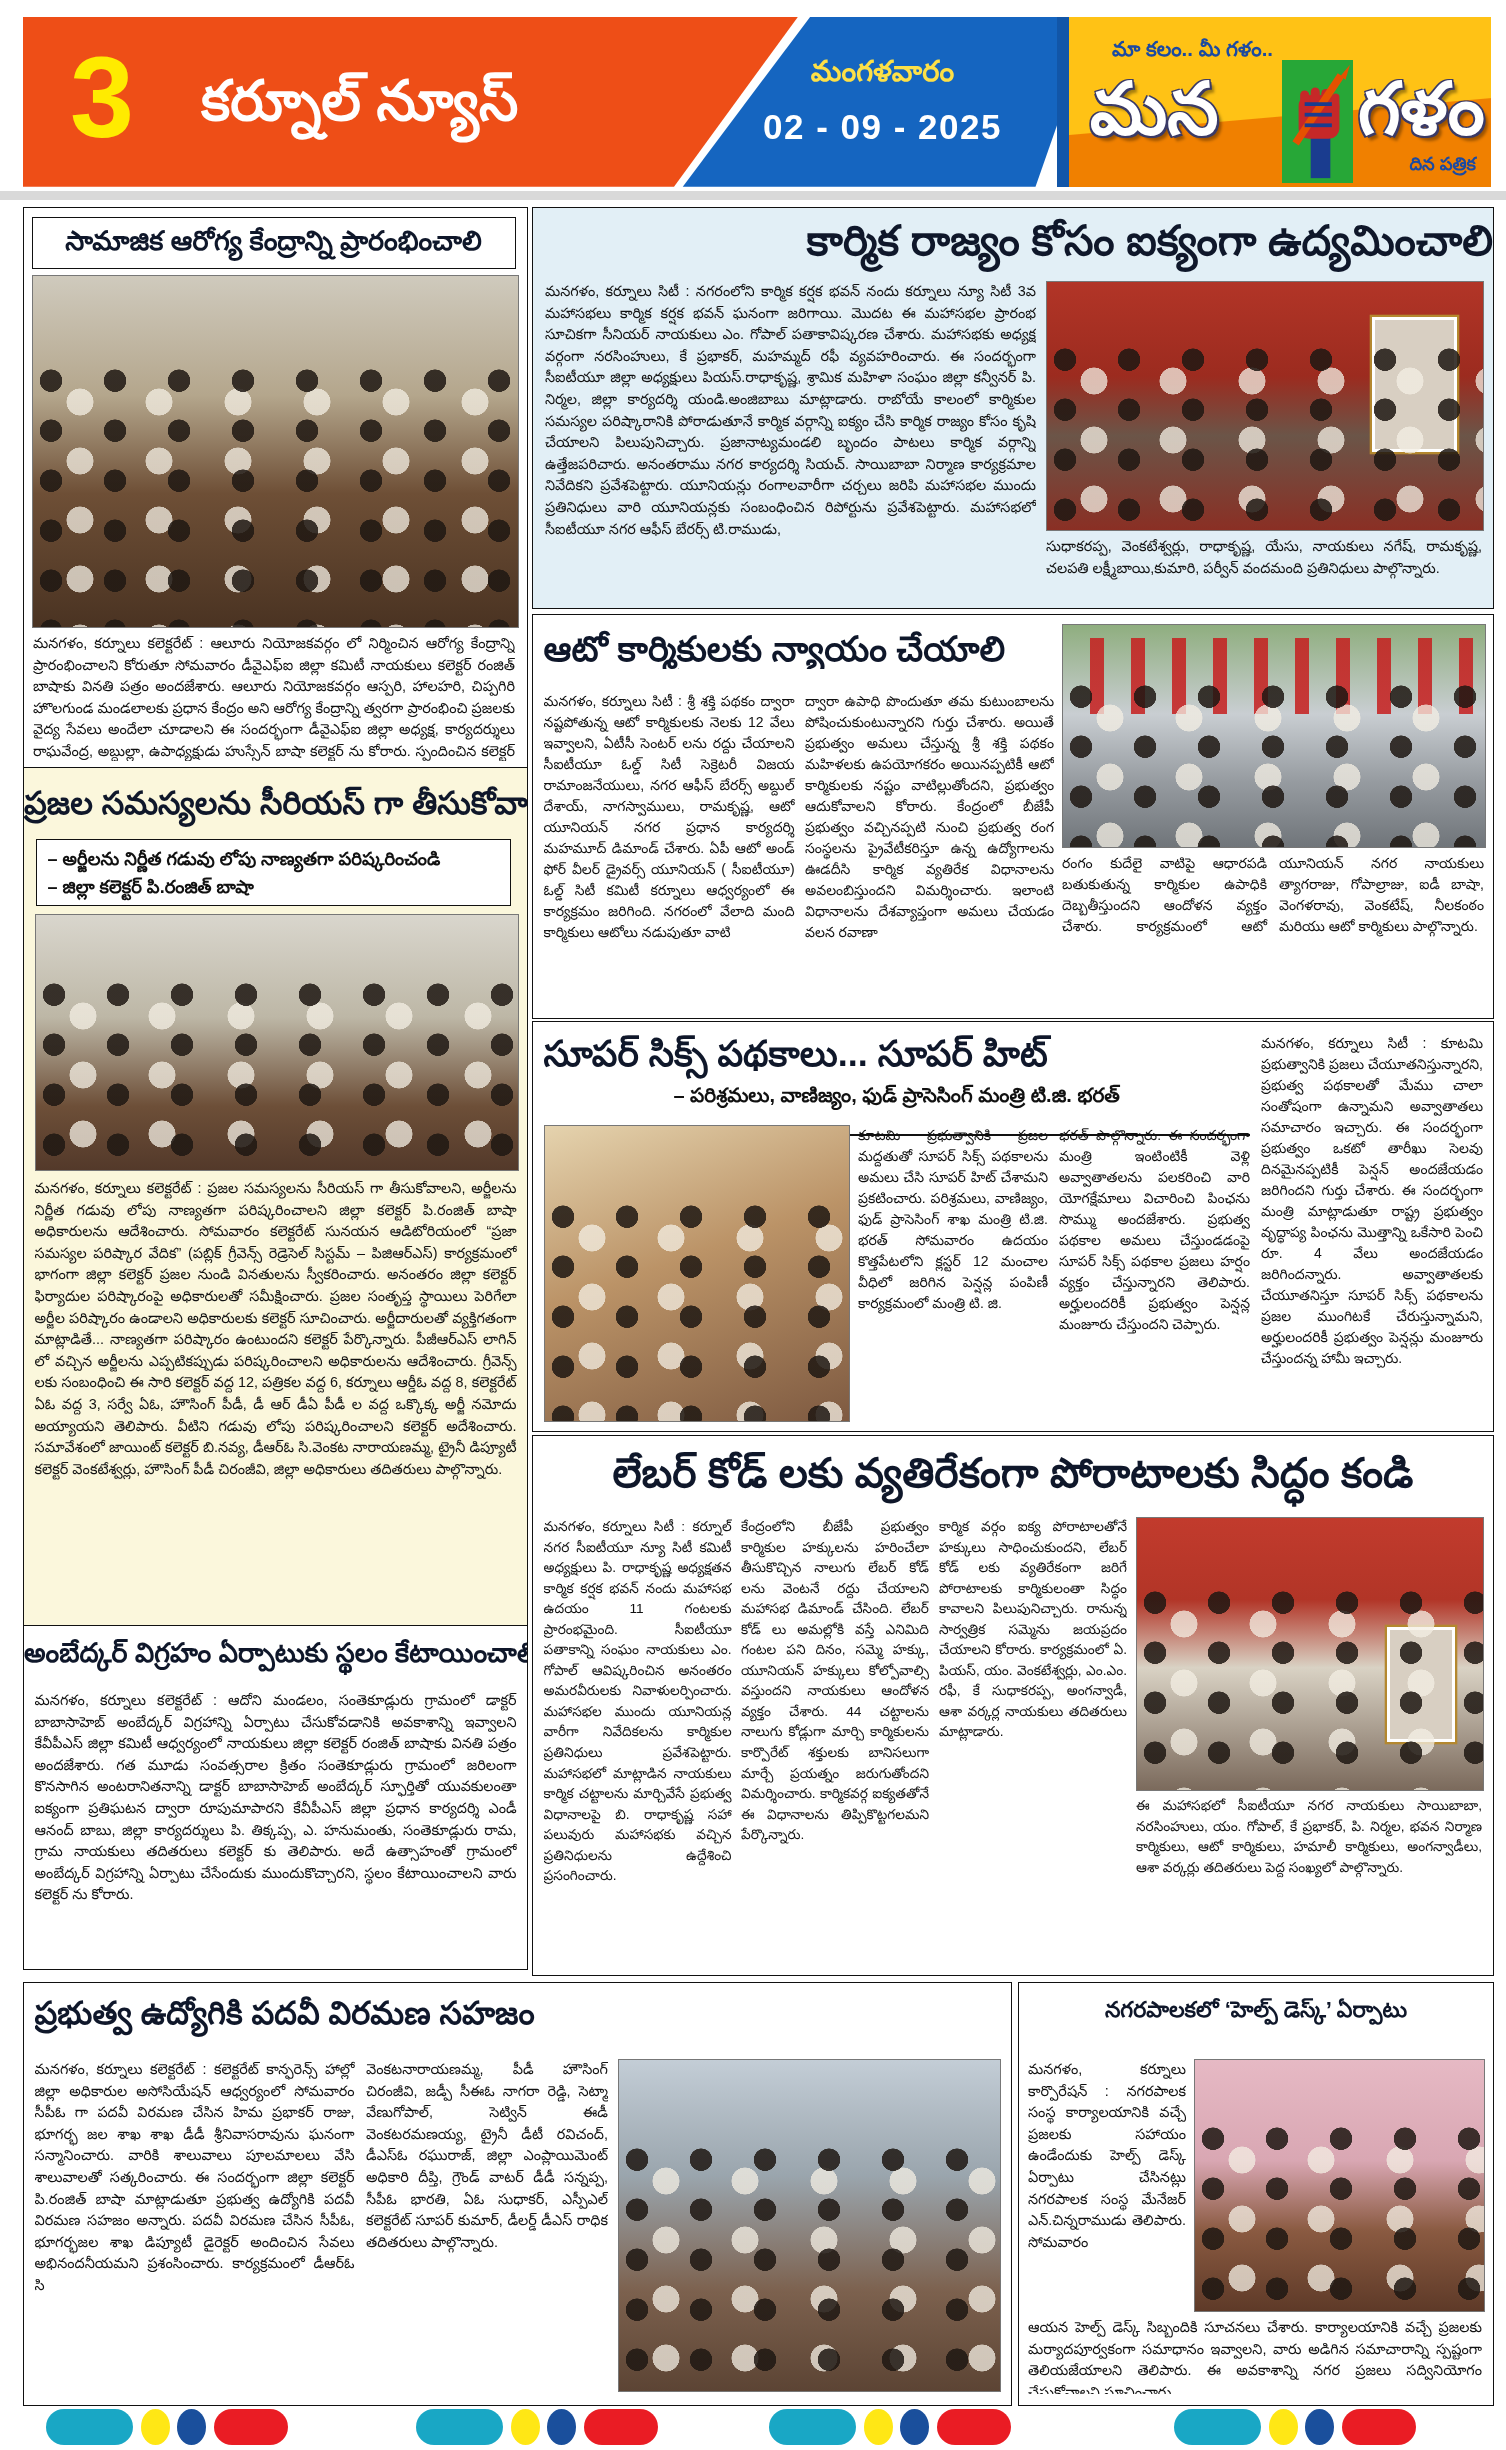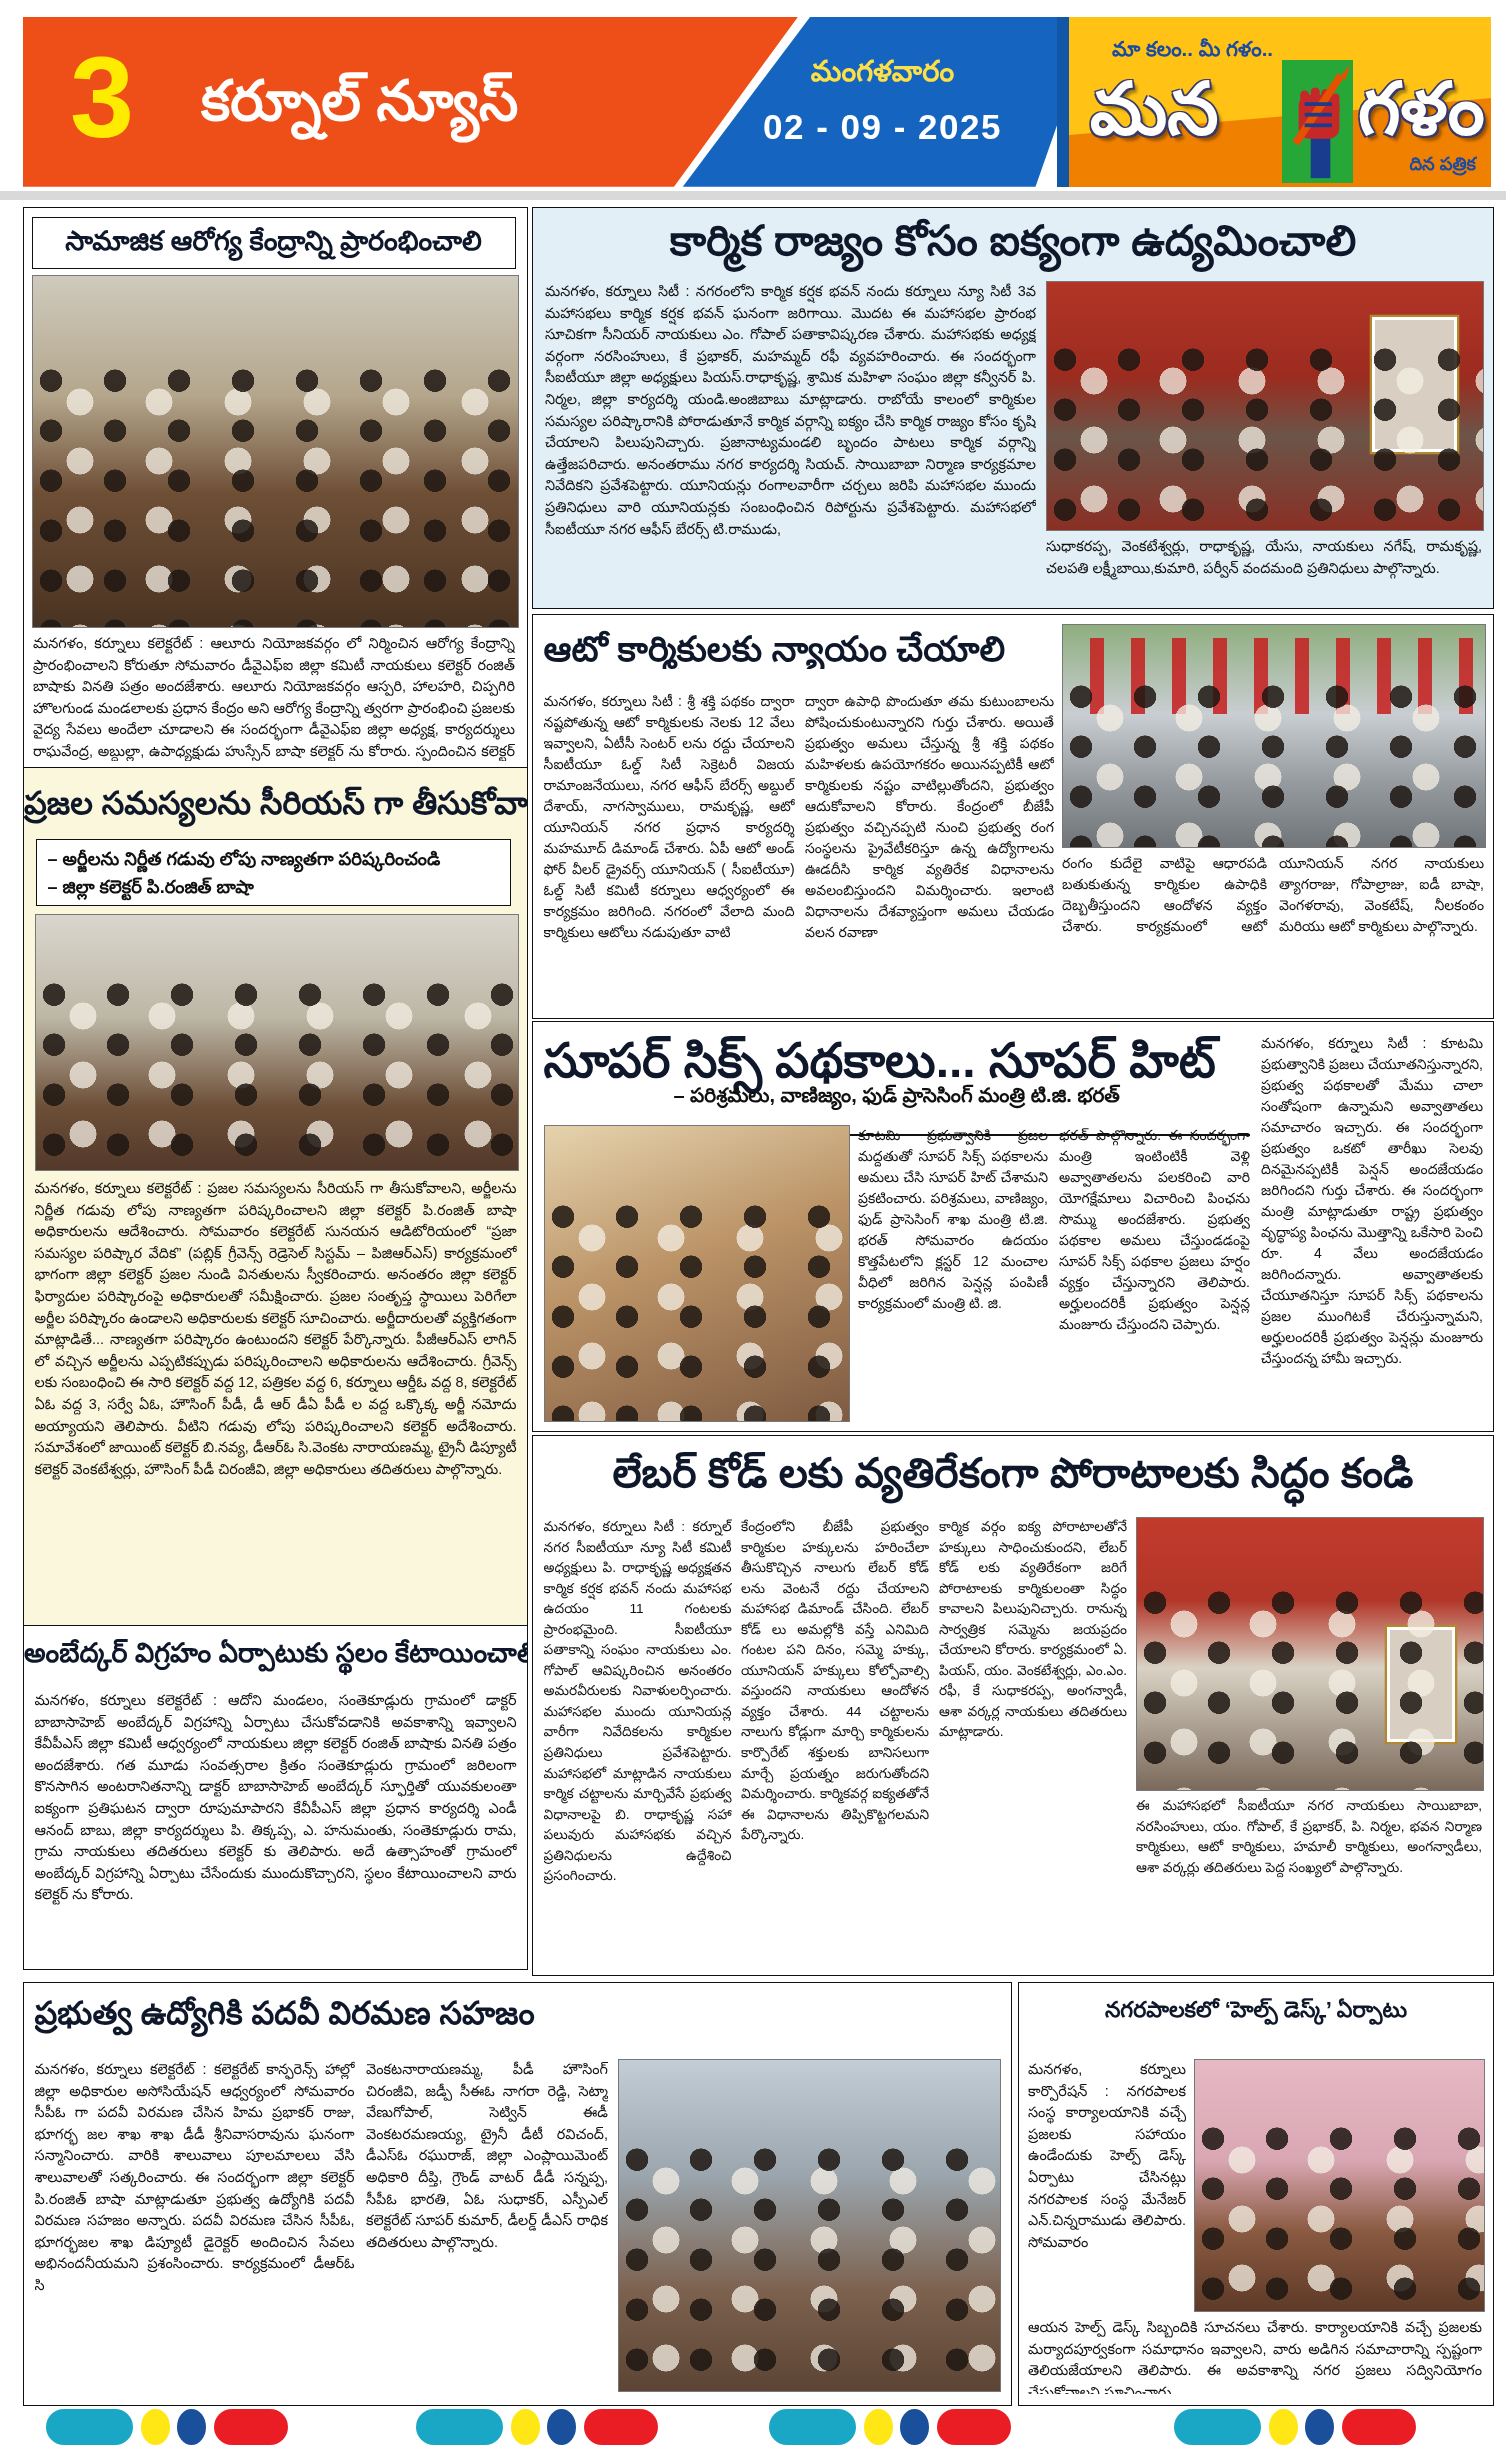--- a/index.html
+++ b/index.html
@@ -93,21 +93,21 @@
   </div>
   <div class="abs graybar"></div>
 
   <div class="box" style="left:23px;top:207px;width:503px;height:559px;">
     <div class="abs hl" style="left:7.6px;top:9px;width:482px;height:50px;border:1.5px solid #111;font-size:27px;text-align:center;line-height:47px;white-space:nowrap;overflow:hidden;">సామాజిక ఆరోగ్య కేంద్రాన్ని ప్రారంభించాలి</div>
     <div class="photo ph-meeting" style="left:7.6px;top:67px;width:485px;height:351px;"></div>
     <div class="abs body-txt" style="left:9px;top:425px;width:482px;height:128px;">మనగళం, కర్నూలు కలెక్టరేట్ : ఆలూరు నియోజకవర్గం లో నిర్మించిన ఆరోగ్య కేంద్రాన్ని ప్రారంభించాలని కోరుతూ సోమవారం డీవైఎఫ్ఐ జిల్లా కమిటీ నాయకులు కలెక్టర్ రంజిత్ బాషాకు వినతి పత్రం అందజేశారు. ఆలూరు నియోజకవర్గం ఆస్పరి, హాలహరి, చిప్పగిరి హొలగుండ మండలాలకు ప్రధాన కేంద్రం అని ఆరోగ్య కేంద్రాన్ని త్వరగా ప్రారంభించి ప్రజలకు వైద్య సేవలు అందేలా చూడాలని ఈ సందర్భంగా డీవైఎఫ్ఐ జిల్లా అధ్యక్ష, కార్యదర్శులు రాఘవేంద్ర, అబ్దుల్లా, ఉపాధ్యక్షుడు హుస్సేన్ బాషా కలెక్టర్ ను కోరారు. స్పందించిన కలెక్టర్ సామాజిక ఆరోగ్య కేంద్రాన్ని ప్రారంభించేందుకు చర్యలు తీసుకుంటామని హామీ ఇచ్చారు.</div>
   </div>
 
   <div class="box" style="left:532px;top:207px;width:960px;height:400px;background:#E2EFF6;">
-    <div class="abs hl" style="left:0;top:9px;width:100%;font-size:42px;text-align:center;white-space:nowrap;overflow:hidden;">కార్మిక రాజ్యం కోసం ఐక్యంగా ఉద్యమించాలి</div>
+    <div class="abs hl" style="left:0;top:9px;width:100%;font-size:42px;text-align:right;white-space:nowrap;overflow:hidden;">కార్మిక రాజ్యం కోసం ఐక్యంగా ఉద్యమించాలి</div>
     <div class="abs body-txt" style="left:12px;top:73px;width:491px;height:316px;">మనగళం, కర్నూలు సిటీ : నగరంలోని కార్మిక కర్షక భవన్ నందు కర్నూలు న్యూ సిటీ 3వ మహాసభలు కార్మిక కర్షక భవన్ ఘనంగా జరిగాయి. మొదట ఈ మహాసభల ప్రారంభ సూచికగా సీనియర్ నాయకులు ఎం. గోపాల్ పతాకావిష్కరణ చేశారు. మహాసభకు అధ్యక్ష వర్గంగా నరసింహులు, కే ప్రభాకర్, మహమ్మద్ రఫీ వ్యవహరించారు. ఈ సందర్భంగా సీఐటీయూ జిల్లా అధ్యక్షులు పియస్.రాధాకృష్ణ, శ్రామిక మహిళా సంఘం జిల్లా కన్వీనర్ పి. నిర్మల, జిల్లా కార్యదర్శి యండి.అంజిబాబు మాట్లాడారు. రాబోయే కాలంలో కార్మికుల సమస్యల పరిష్కారానికి పోరాడుతూనే కార్మిక వర్గాన్ని ఐక్యం చేసి కార్మిక రాజ్యం కోసం కృషి చేయాలని పిలుపునిచ్చారు. ప్రజానాట్యమండలి బృందం పాటలు కార్మిక వర్గాన్ని ఉత్తేజపరిచారు. అనంతరాము నగర కార్యదర్శి సియచ్. సాయిబాబా నిర్మాణ కార్యక్రమాల నివేదికని ప్రవేశపెట్టారు. యూనియన్లు రంగాలవారీగా చర్చలు జరిపి మహాసభల ముందు ప్రతినిధులు వారి యూనియన్లకు సంబంధించిన రిపోర్టును ప్రవేశపెట్టారు. మహాసభలో సీఐటీయూ నగర ఆఫీస్ బేరర్స్ టి.రాముడు,</div>
     <div class="photo ph-stage" style="left:513px;top:73px;width:436px;height:248px;">
       <div class="portrait"></div>
     </div>
     <div class="abs body-txt" style="left:513px;top:328px;width:436px;height:64px;">సుధాకరప్ప, వెంకటేశ్వర్లు, రాధాకృష్ణ, యేసు, నాయకులు నగేష్, రామకృష్ణ, చలపతి లక్ష్మీబాయి,కుమారి, పర్వీన్ వందమంది ప్రతినిధులు పాల్గొన్నారు.</div>
   </div>
 
   <div class="box" style="left:532px;top:614px;width:960px;height:403px;">
     <div class="abs hl" style="left:10.6px;top:15px;width:510px;font-size:35px;line-height:1.1;overflow:hidden;">ఆటో కార్మికులకు న్యాయం చేయాలి</div>
     <div class="photo ph-street" style="left:529px;top:9px;width:422px;height:222px;">
@@ -122,21 +122,21 @@
     <div class="abs hl" style="left:0;top:16.7px;width:100%;font-size:32px;text-align:center;white-space:nowrap;overflow:hidden;">ప్రజల సమస్యలను సీరియస్ గా తీసుకోవాలి</div>
     <div class="abs" style="left:12px;top:71px;width:475px;height:67px;background:#fff;border:1.5px solid #111;padding:6px 10.6px;box-sizing:border-box;">
       <div style="font-size:18px;font-weight:700;line-height:1.55;">– అర్జీలను నిర్ణీత గడువు లోపు నాణ్యతగా పరిష్కరించండి</div>
       <div style="font-size:18px;font-weight:700;line-height:1.55;">– జిల్లా కలెక్టర్ పి.రంజిత్ బాషా</div>
     </div>
     <div class="photo ph-audit" style="left:10.6px;top:146px;width:482px;height:255px;"></div>
     <div class="abs body-txt" style="left:10.6px;top:410px;width:482px;height:436px;">మనగళం, కర్నూలు కలెక్టరేట్ : ప్రజల సమస్యలను సీరియస్ గా తీసుకోవాలని, అర్జీలను నిర్ణీత గడువు లోపు నాణ్యతగా పరిష్కరించాలని జిల్లా కలెక్టర్ పి.రంజిత్ బాషా అధికారులను ఆదేశించారు. సోమవారం కలెక్టరేట్ సునయన ఆడిటోరియంలో “ప్రజా సమస్యల పరిష్కార వేదిక” (పబ్లిక్ గ్రీవెన్స్ రెడ్రెసెల్ సిస్టమ్ – పిజిఆర్ఎస్) కార్యక్రమంలో భాగంగా జిల్లా కలెక్టర్ ప్రజల నుండి వినతులను స్వీకరించారు. అనంతరం జిల్లా కలెక్టర్ ఫిర్యాదుల పరిష్కారంపై అధికారులతో సమీక్షించారు. ప్రజల సంతృప్త స్థాయిలు పెరిగేలా అర్జీల పరిష్కారం ఉండాలని అధికారులకు కలెక్టర్ సూచించారు. అర్జీదారులతో వ్యక్తిగతంగా మాట్లాడితే... నాణ్యతగా పరిష్కారం ఉంటుందని కలెక్టర్ పేర్కొన్నారు. పీజీఆర్ఎస్ లాగిన్ లో వచ్చిన అర్జీలను ఎప్పటికప్పుడు పరిష్కరించాలని అధికారులను ఆదేశించారు. గ్రీవెన్స్ లకు సంబంధించి ఈ సారి కలెక్టర్ వద్ద 12, పత్రికల వద్ద 6, కర్నూలు ఆర్డీఓ వద్ద 8, కలెక్టరేట్ ఏఓ వద్ద 3, సర్వే ఏఓ, హౌసింగ్ పీడీ, డీ ఆర్ డీఏ పీడీ ల వద్ద ఒక్కొక్క అర్జీ నమోదు అయ్యాయని తెలిపారు. వీటిని గడువు లోపు పరిష్కరించాలని కలెక్టర్ అదేశించారు. సమావేశంలో జాయింట్ కలెక్టర్ బి.నవ్య, డీఆర్ఓ సి.వెంకట నారాయణమ్మ, ట్రైనీ డిప్యూటీ కలెక్టర్ వెంకటేశ్వర్లు, హౌసింగ్ పీడీ చిరంజీవి, జిల్లా అధికారులు తదితరులు పాల్గొన్నారు.</div>
   </div>
 
   <div class="box" style="left:532px;top:1021px;width:960px;height:409px;">
-    <div class="abs hl" style="left:10.6px;top:10.6px;width:706px;font-size:48px;white-space:nowrap;overflow:hidden;">సూపర్ సిక్స్ పథకాలు... సూపర్ హిట్</div>
+    <div class="abs hl" style="left:10.6px;top:10.6px;width:706px;font-size:36px;white-space:nowrap;overflow:hidden;">సూపర్ సిక్స్ పథకాలు... సూపర్ హిట్</div>
     <div class="abs" style="left:10.6px;top:62px;width:706px;font-size:20px;font-weight:700;text-align:center;border-bottom:2.3px solid #111;padding-bottom:22px;">– పరిశ్రమలు, వాణిజ్యం, ఫుడ్ ప్రాసెసింగ్ మంత్రి టి.జి. భరత్</div>
     <div class="abs body-txt" style="left:728px;top:10.6px;width:222px;height:387px;font-size:14px;">మనగళం, కర్నూలు సిటీ : కూటమి ప్రభుత్వానికి ప్రజలు చేయూతనిస్తున్నారని, ప్రభుత్వ పథకాలతో మేము చాలా సంతోషంగా ఉన్నామని అవ్వాతాతలు సమాచారం ఇచ్చారు. ఈ సందర్భంగా ప్రభుత్వం ఒకటో తారీఖు సెలవు దినమైనప్పటికీ పెన్షన్ అందజేయడం జరిగిందని గుర్తు చేశారు. ఈ సందర్భంగా మంత్రి మాట్లాడుతూ రాష్ట్ర ప్రభుత్వం వృద్ధాప్య పింఛను మొత్తాన్ని ఒకేసారి పెంచి రూ. 4 వేలు అందజేయడం జరిగిందన్నారు. అవ్వాతాతలకు చేయూతనిస్తూ సూపర్ సిక్స్ పథకాలను ప్రజల ముంగిటకే చేరుస్తున్నామని, అర్హులందరికీ ప్రభుత్వం పెన్షన్లు మంజూరు చేస్తుందన్న హామీ ఇచ్చారు.</div>
     <div class="photo ph-ganesh" style="left:10.6px;top:103px;width:304px;height:295px;"></div>
     <div class="abs body-txt" style="left:325px;top:103px;width:190px;height:295px;font-size:14px;">కూటమి ప్రభుత్వానికి ప్రజల మద్దతుతో సూపర్ సిక్స్ పథకాలను అమలు చేసి సూపర్ హిట్ చేశామని ప్రకటించారు. పరిశ్రమలు, వాణిజ్యం, ఫుడ్ ప్రాసెసింగ్ శాఖ మంత్రి టి.జి. భరత్ సోమవారం ఉదయం కొత్తపేటలోని క్లస్టర్ 12 మంచాల వీధిలో జరిగిన పెన్షన్ల పంపిణీ కార్యక్రమంలో మంత్రి టి. జి.</div>
     <div class="abs body-txt" style="left:526px;top:103px;width:191px;height:295px;font-size:14px;">భరత్ పాల్గొన్నారు. ఈ సందర్భంగా మంత్రి ఇంటింటికీ వెళ్లి అవ్వాతాతలను పలకరించి వారి యోగక్షేమాలు విచారించి పింఛను సొమ్ము అందజేశారు. ప్రభుత్వ పథకాల అమలు చేస్తుండడంపై సూపర్ సిక్స్ పథకాల ప్రజలు హర్షం వ్యక్తం చేస్తున్నారని తెలిపారు. అర్హులందరికీ ప్రభుత్వం పెన్షన్ల మంజూరు చేస్తుందని చెప్పారు.</div>
   </div>
 
   <div class="box" style="left:532px;top:1435px;width:960px;height:539px;">
     <div class="abs hl" style="left:0;top:13.7px;width:100%;font-size:41px;text-align:center;white-space:nowrap;overflow:hidden;">లేబర్ కోడ్ లకు  వ్యతిరేకంగా  పోరాటాలకు సిద్ధం కండి</div>
     <div class="abs body-txt" style="left:10.6px;top:81px;width:188px;height:445px;font-size:13.7px;">మనగళం, కర్నూలు సిటీ : కర్నూల్ నగర సీఐటీయూ న్యూ సిటీ కమిటీ అధ్యక్షులు పి. రాధాకృష్ణ అధ్యక్షతన కార్మిక కర్షక భవన్ నందు మహాసభ ఉదయం 11 గంటలకు ప్రారంభమైంది. సీఐటీయూ పతాకాన్ని సంఘం నాయకులు ఎం. గోపాల్ ఆవిష్కరించిన అనంతరం అమరవీరులకు నివాళులర్పించారు. మహాసభల ముందు యూనియన్ల వారీగా నివేదికలను కార్మికుల ప్రతినిధులు ప్రవేశపెట్టారు. మహాసభలో మాట్లాడిన నాయకులు కార్మిక చట్టాలను మార్చివేసే ప్రభుత్వ విధానాలపై బి. రాధాకృష్ణ సహా పలువురు మహాసభకు వచ్చిన ప్రతినిధులను ఉద్దేశించి ప్రసంగించారు.</div>

